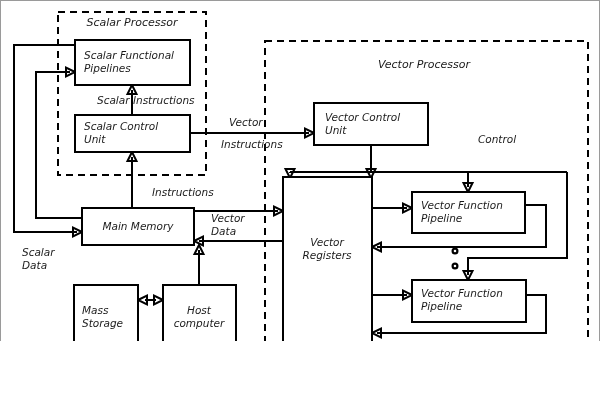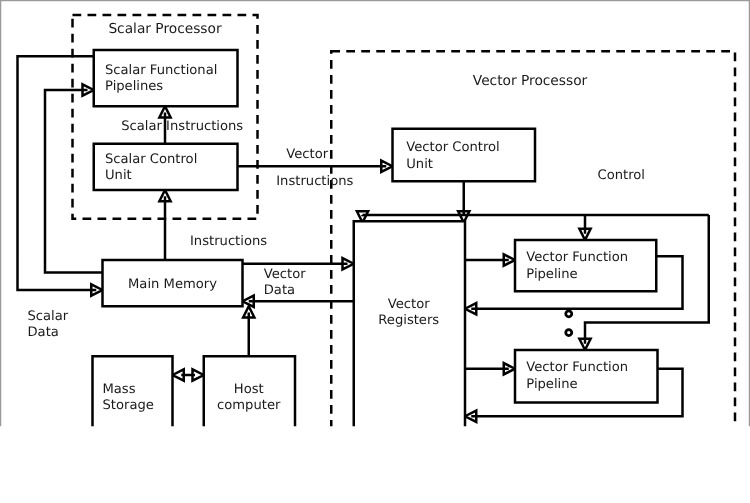--- a/index.html
+++ b/index.html
@@ -1,17 +1,17 @@
 <!DOCTYPE html>
 <html><head>
 <meta charset="utf-8">
 <style>
   html,body{margin:0;padding:0;background:#ffffff;}
   body{width:600px;height:402px;font-family:"DejaVu Sans","Liberation Sans",sans-serif;}
-  #diagram-root{position:relative;width:600px;height:341px;overflow:hidden;background:#fff;}
+  #diagram-root{position:relative;width:600px;height:341px;overflow:hidden;background:#fff;font-style:italic;}
   svg{display:block;}
   .box-rect{fill:#ffffff;stroke:#000000;stroke-width:2;}
   .group-rect{fill:none;stroke:#000000;stroke-width:2;stroke-dasharray:7 5;}
   .frame-rect{fill:none;stroke:#9a9a9a;stroke-width:1;}
   .conn{fill:none;stroke:#000000;stroke-width:2;stroke-linecap:butt;stroke-linejoin:miter;}
   .box-label{font-family:"DejaVu Sans","Liberation Sans",sans-serif;font-size:10.5px;fill:#1a1a1a;}
   .edge-label{font-family:"DejaVu Sans","Liberation Sans",sans-serif;font-size:10.5px;fill:#1a1a1a;}
   .group-label{font-family:"DejaVu Sans","Liberation Sans",sans-serif;font-size:11px;fill:#1a1a1a;}
   .ellipsis-dot{fill:#ffffff;stroke:#000000;stroke-width:2.2;}
 </style>

